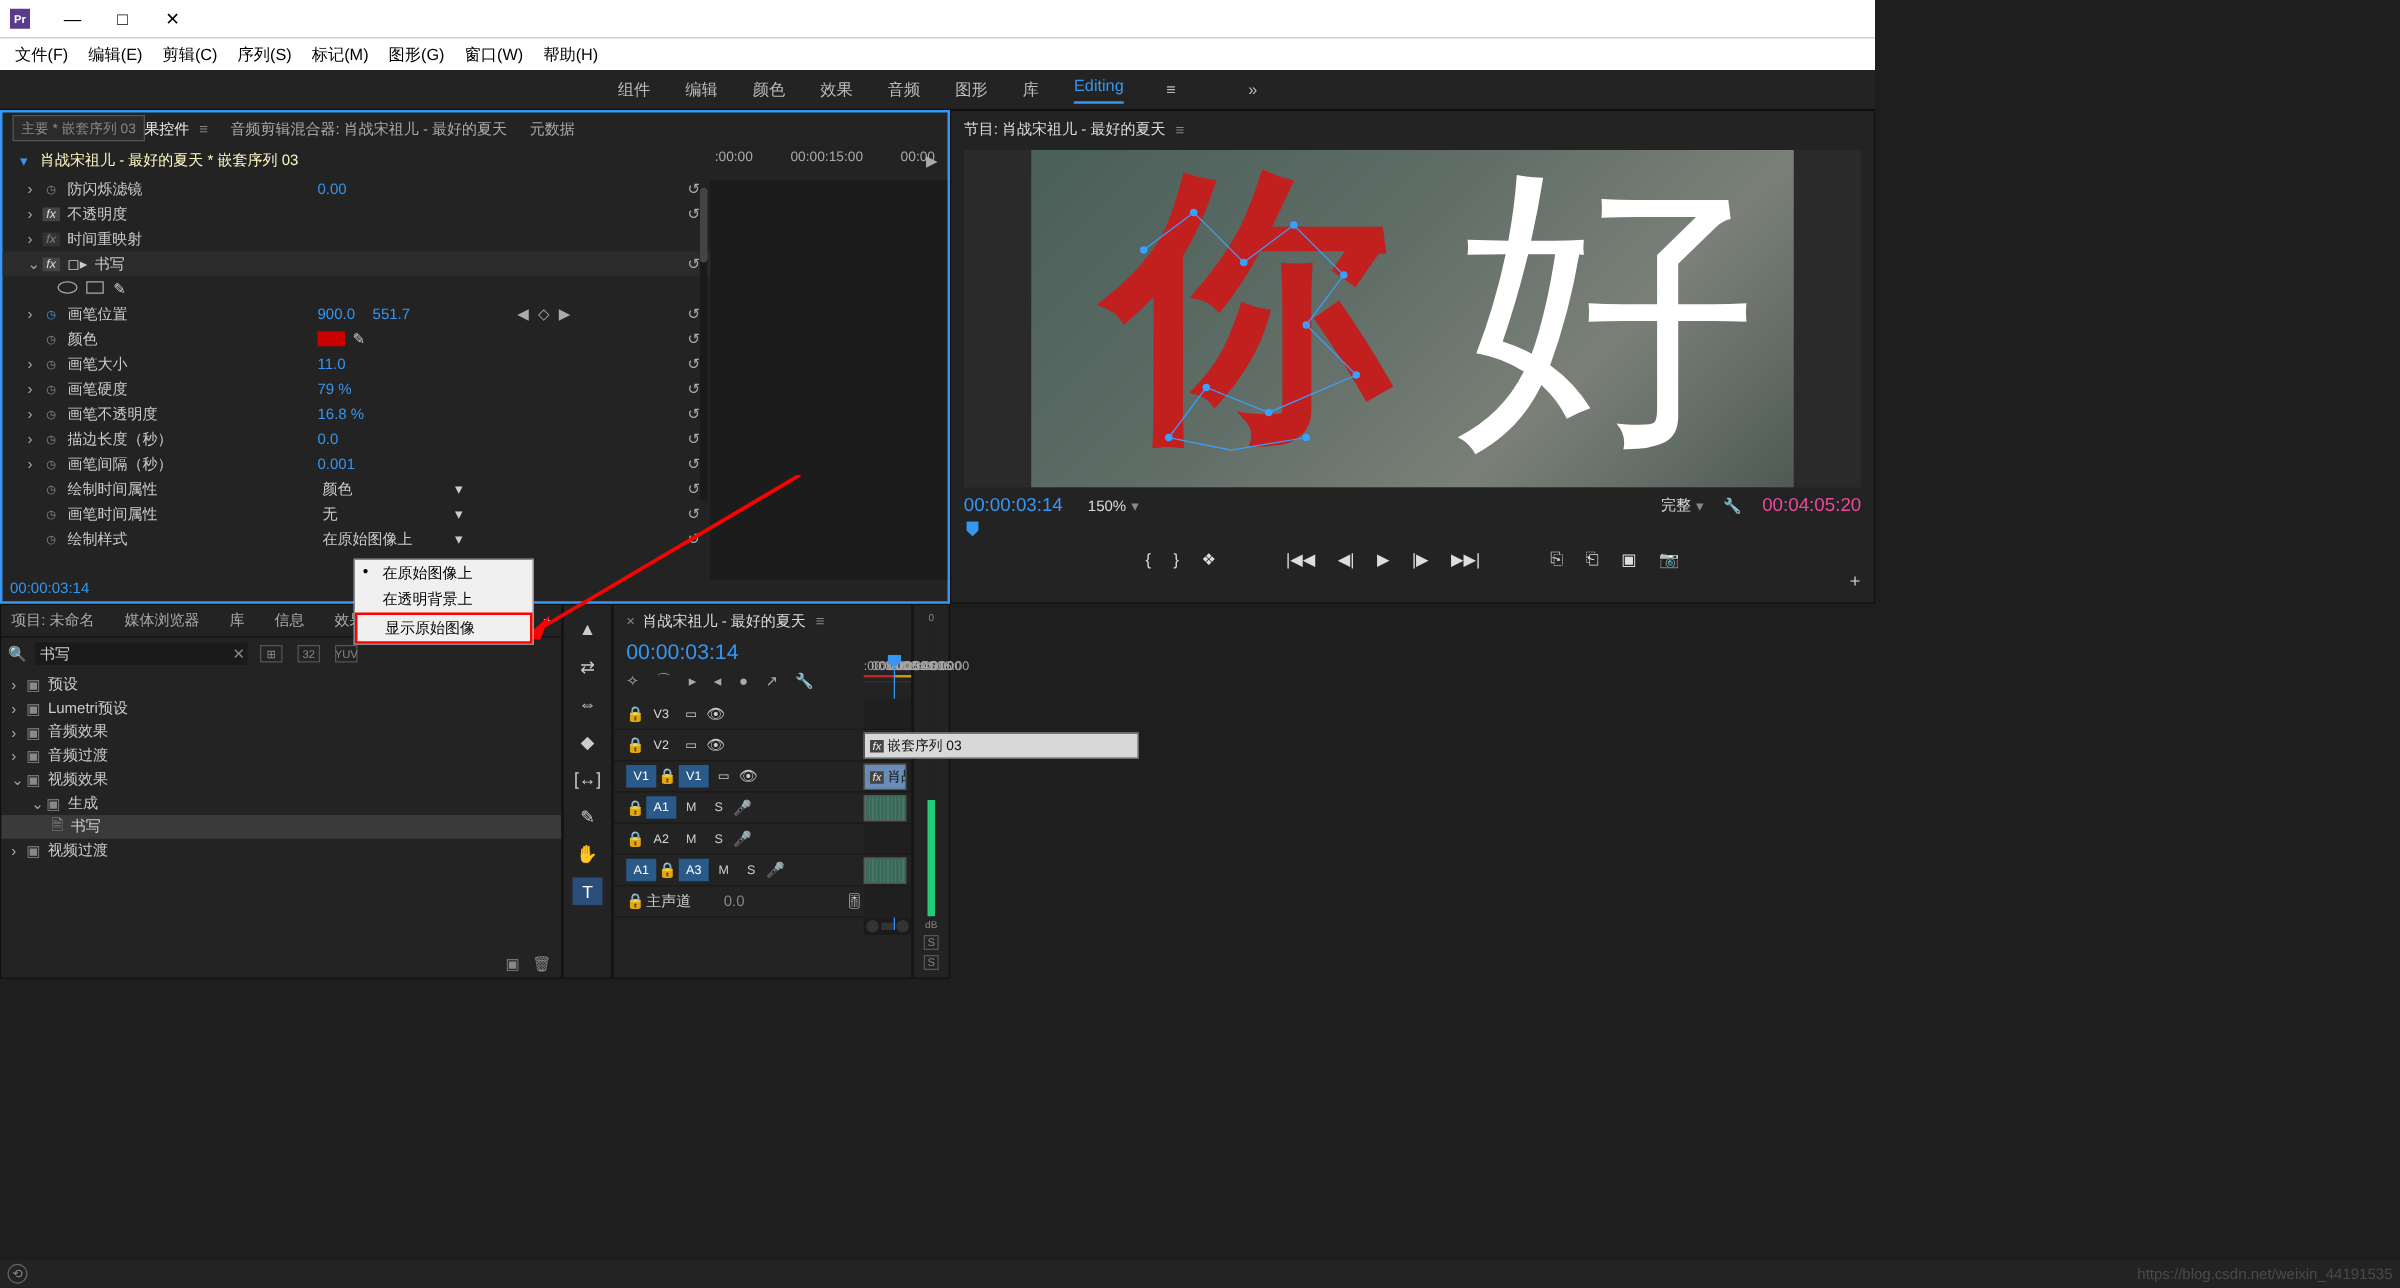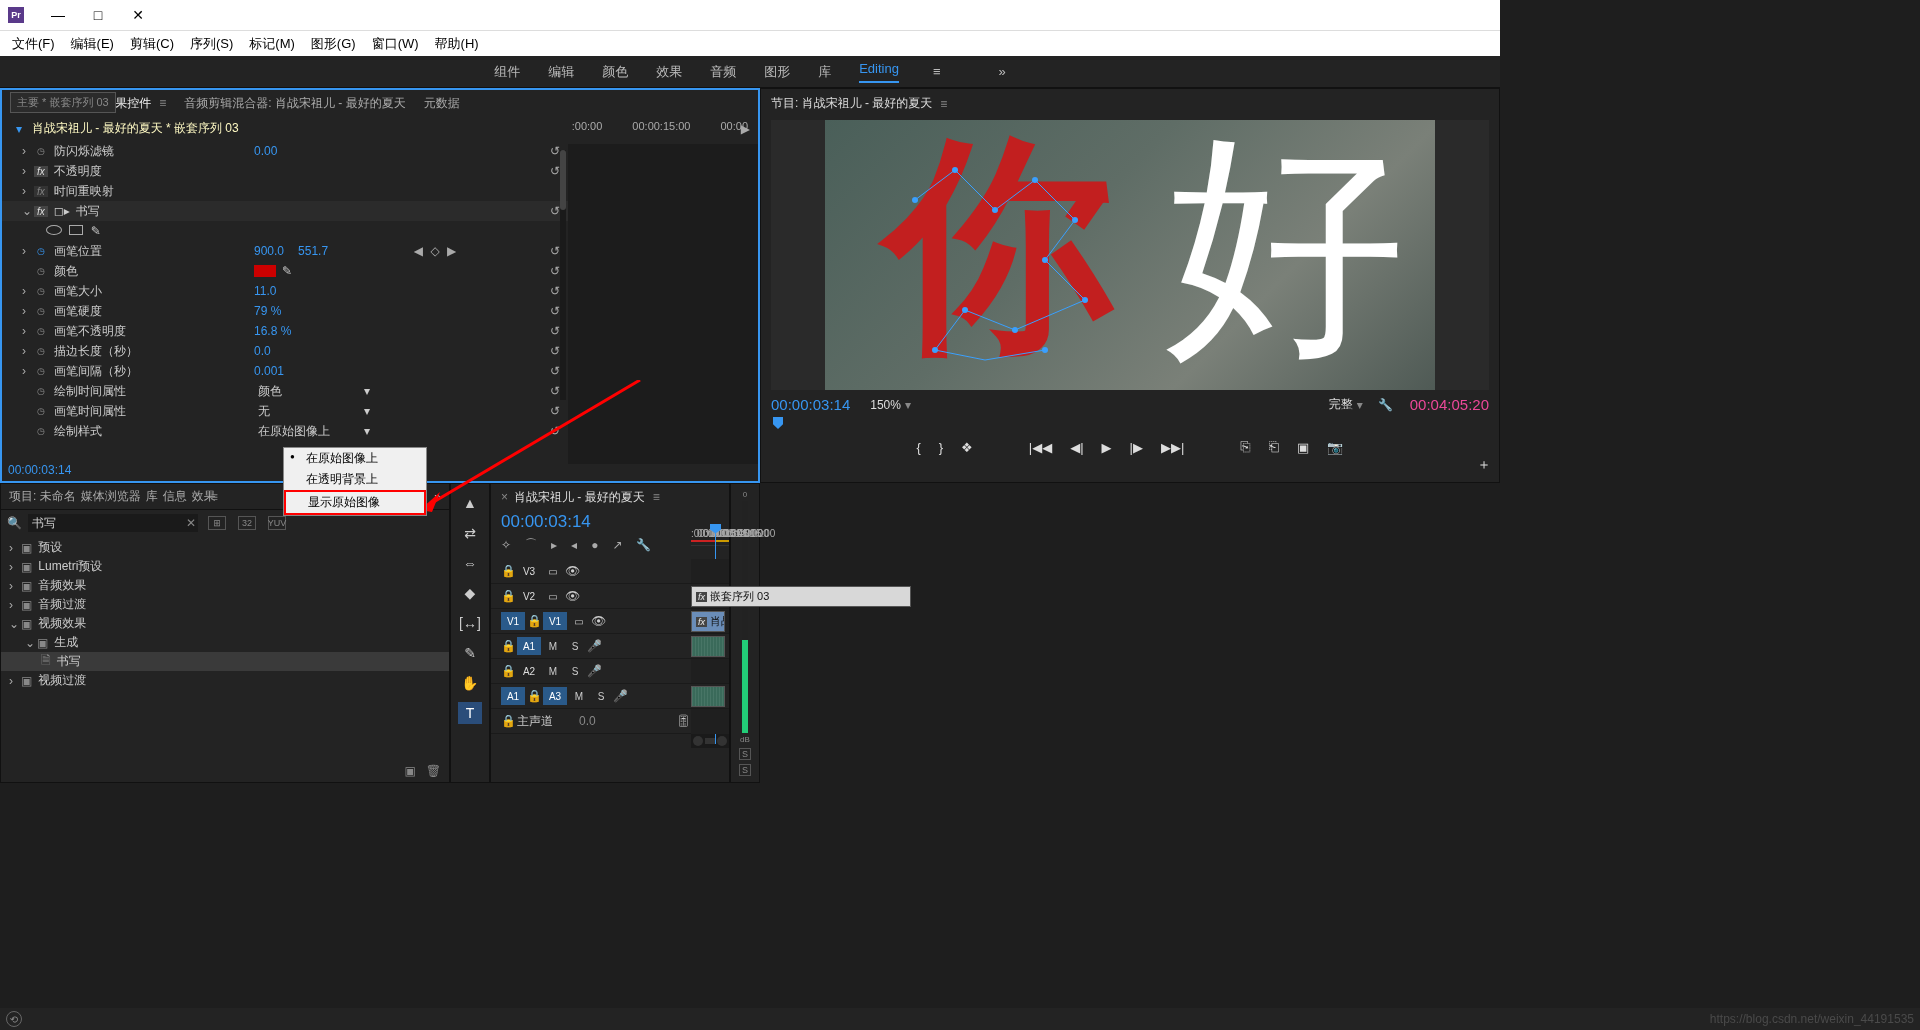--- a/index.html
+++ b/index.html
@@ -84,21 +84,21 @@
 .prog-ctrl .tc-in { color:#3796f1; font-size:15px; }
 .prog-ctrl .zoom-dd { color:#ddd; display:flex; align-items:center; gap:4px; margin-left:10px; }
 .prog-ctrl .spacer { flex:1; }
 .prog-ctrl .tc-out { color:#ec4899; font-size:15px; }
 .prog-ctrl .wrench { color:#888; margin:0 6px; }
 .prog-transport { display:flex; justify-content:center; gap:18px; padding:6px 0; color:#ddd; align-items:center; }
 .prog-transport span { cursor:pointer; font-size:13px; }
 .prog-plus { position:absolute; right:8px; bottom:8px; color:#ddd; cursor:pointer; font-size:14px; }
 .prog-ruler { height:16px; margin:0 12px; position:relative; }
 .prog-ruler .ph { position:absolute; left:0; top:0; width:10px; height:12px; background:#3796f1; clip-path: polygon(0 0,100% 0,100% 60%,50% 100%,0 60%); }
-.bl-tabs { height:26px; display:flex; align-items:center; padding:0 8px; gap:5px; border-bottom:1px solid #111; }
+.bl-tabs { height:26px; display:flex; align-items:center; padding:0 8px; gap:24px; border-bottom:1px solid #111; }
 .bl-tabs span { color:#aaa; cursor:pointer; }
 .bl-tabs .overflow { margin-left:auto; color:#ccc; }
 .bl-search { display:flex; align-items:center; padding:4px 6px; gap:6px; }
 .bl-search .sicon { color:#888; }
 .bl-search input { flex:0 0 170px; background:#1a1a1a; border:none; color:#ccc; padding:2px 4px; font-size:12px; outline:none; }
 .bl-search .clear { color:#888; cursor:pointer; margin-left:-18px; }
 .bl-search .badge { width:18px; height:14px; border:1px solid #555; color:#888; font-size:9px; display:flex; align-items:center; justify-content:center; margin-left:6px; }
 .tree { padding:2px 0; overflow:auto; flex:1; }
 .tree-row { height:19px; display:flex; align-items:center; padding-left:8px; cursor:pointer; }
 .tree-row .tw { width:12px; color:#aaa; }

